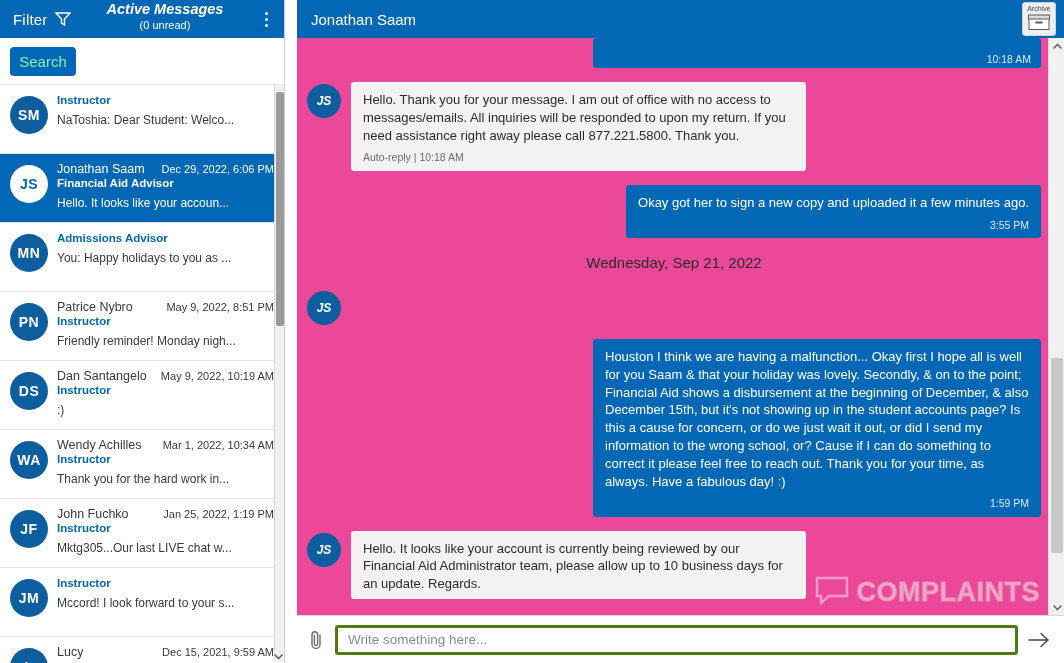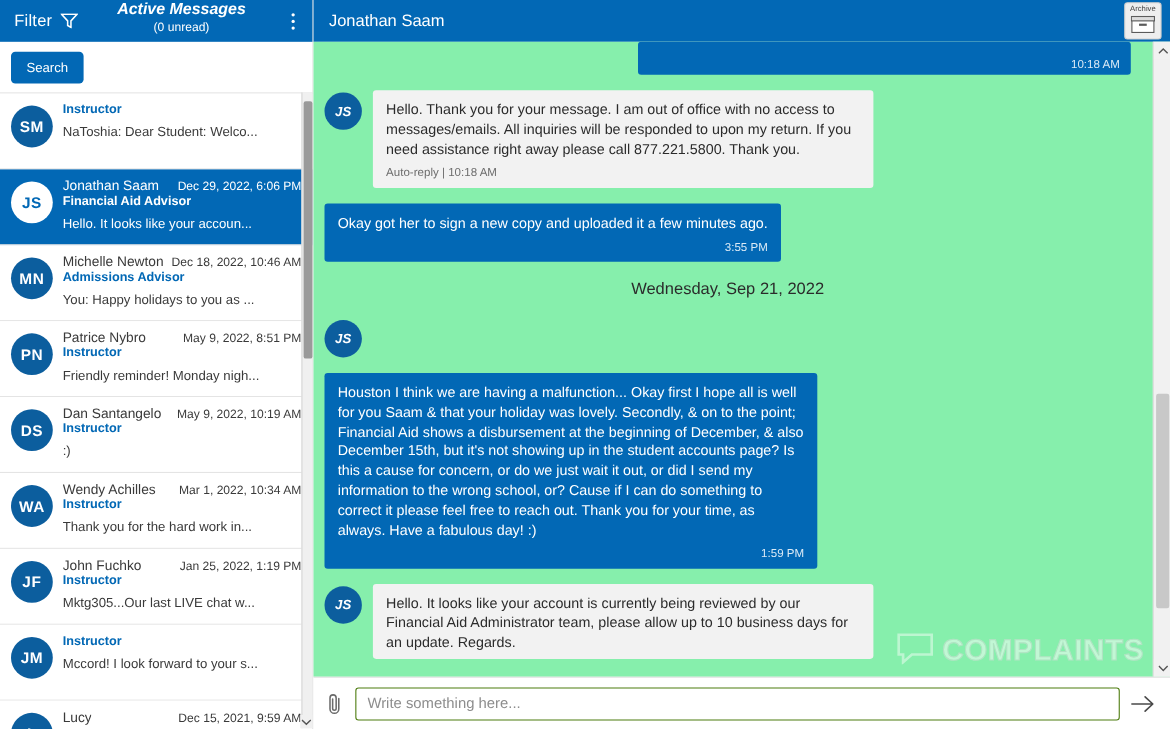--- a/index.html
+++ b/index.html
@@ -9,20 +9,21 @@
     overflow: hidden;
     font-family: "Liberation Sans", sans-serif;
     background: #ffffff;
   }
   #app {
     position: relative;
     width: 1064px; height: 663px;
     display: flex;
     flex-direction: row;
     overflow: hidden;
+    gap: 12px;
   }
 
   
   .left-panel {
     width: 285px;
     height: 663px;
     background: #ffffff;
     display: flex;
     flex-direction: column;
     position: relative;
@@ -109,24 +110,24 @@
     color: #333;
     font-family: "Liberation Sans", sans-serif;
     outline: none;
     background: #fff;
   }
   .search-input::placeholder { color: #9a9a9a; }
   .search-btn {
     width: 66px;
     height: 29px;
     background: #0268b5;
-    color: #ffffff;
+    color: #86efac;
     border: none;
     border-radius: 4px;
-    font-size: 12px;
+    font-size: 15px;
     cursor: pointer;
     font-family: "Liberation Sans", sans-serif;
   }
 
   .conv-list {
     flex: 1 1 auto;
     overflow: hidden;
     position: relative;
     border-top: 1px solid #e2e2e2;
   }
@@ -271,30 +272,30 @@
     line-height: 7px;
     position: absolute;
     top: 2px;
   }
   .archive-btn svg { display: block; margin-bottom: 2px; }
 
   .chat-scroll {
     flex: 1 1 auto;
     position: relative;
     overflow: hidden;
-    background: #86efac;
-    padding: 0 36px 0 10px;
+    background: #ec4899;
+    padding: 0 23px 0 10px;
   }
   .msg-row {
     display: flex;
     margin-bottom: 14px;
     align-items: flex-start;
   }
   .msg-row.in { justify-content: flex-start; }
-  .msg-row.out { }
+  .msg-row.out { justify-content: flex-end; }
   .msg-avatar {
     width: 34px; height: 34px;
     border-radius: 50%;
     background: #0c5e9e;
     color: #fff;
     font-size: 12px;
     font-weight: bold;
     display: flex;
     align-items: center;
     justify-content: center;
@@ -418,21 +419,21 @@
   }
   .clip-btn {
     width: 22px; height: 28px;
     display: flex; align-items: center; justify-content: center;
     cursor: pointer;
     flex: 0 0 auto;
   }
   .composer-input {
     flex: 1 1 auto;
     height: 30px;
-    border: 1px solid #4d7c0f;
+    border: 3px solid #4d7c0f;
     border-radius: 3px;
     padding: 0 10px;
     font-size: 13.5px;
     color: #555;
     font-family: "Liberation Sans", sans-serif;
     outline: none;
   }
   .composer-input::placeholder { color: #8d8d8d; }
   .send-btn {
     width: 26px; height: 26px;
@@ -490,24 +491,20 @@
             <span class="conv-date">Dec 29, 2022, 6:06 PM</span>
           </div>
           <div class="conv-role">Financial Aid Advisor</div>
           <div class="conv-snippet">Hello. It looks like your accoun...</div>
         </div>
       </div>
 
       <div class="conv-item">
         <div class="avatar">MN</div>
         <div class="conv-body">
-          <div class="conv-line1">
-            <span class="conv-name">Michelle Newton</span>
-            <span class="conv-date">Dec 18, 2022, 10:46 AM</span>
-          </div>
           <div class="conv-role">Admissions Advisor</div>
           <div class="conv-snippet">You: Happy holidays to you as ...</div>
         </div>
       </div>
 
       <div class="conv-item">
         <div class="avatar">PN</div>
         <div class="conv-body">
           <div class="conv-line1">
             <span class="conv-name">Patrice Nybro</span>

